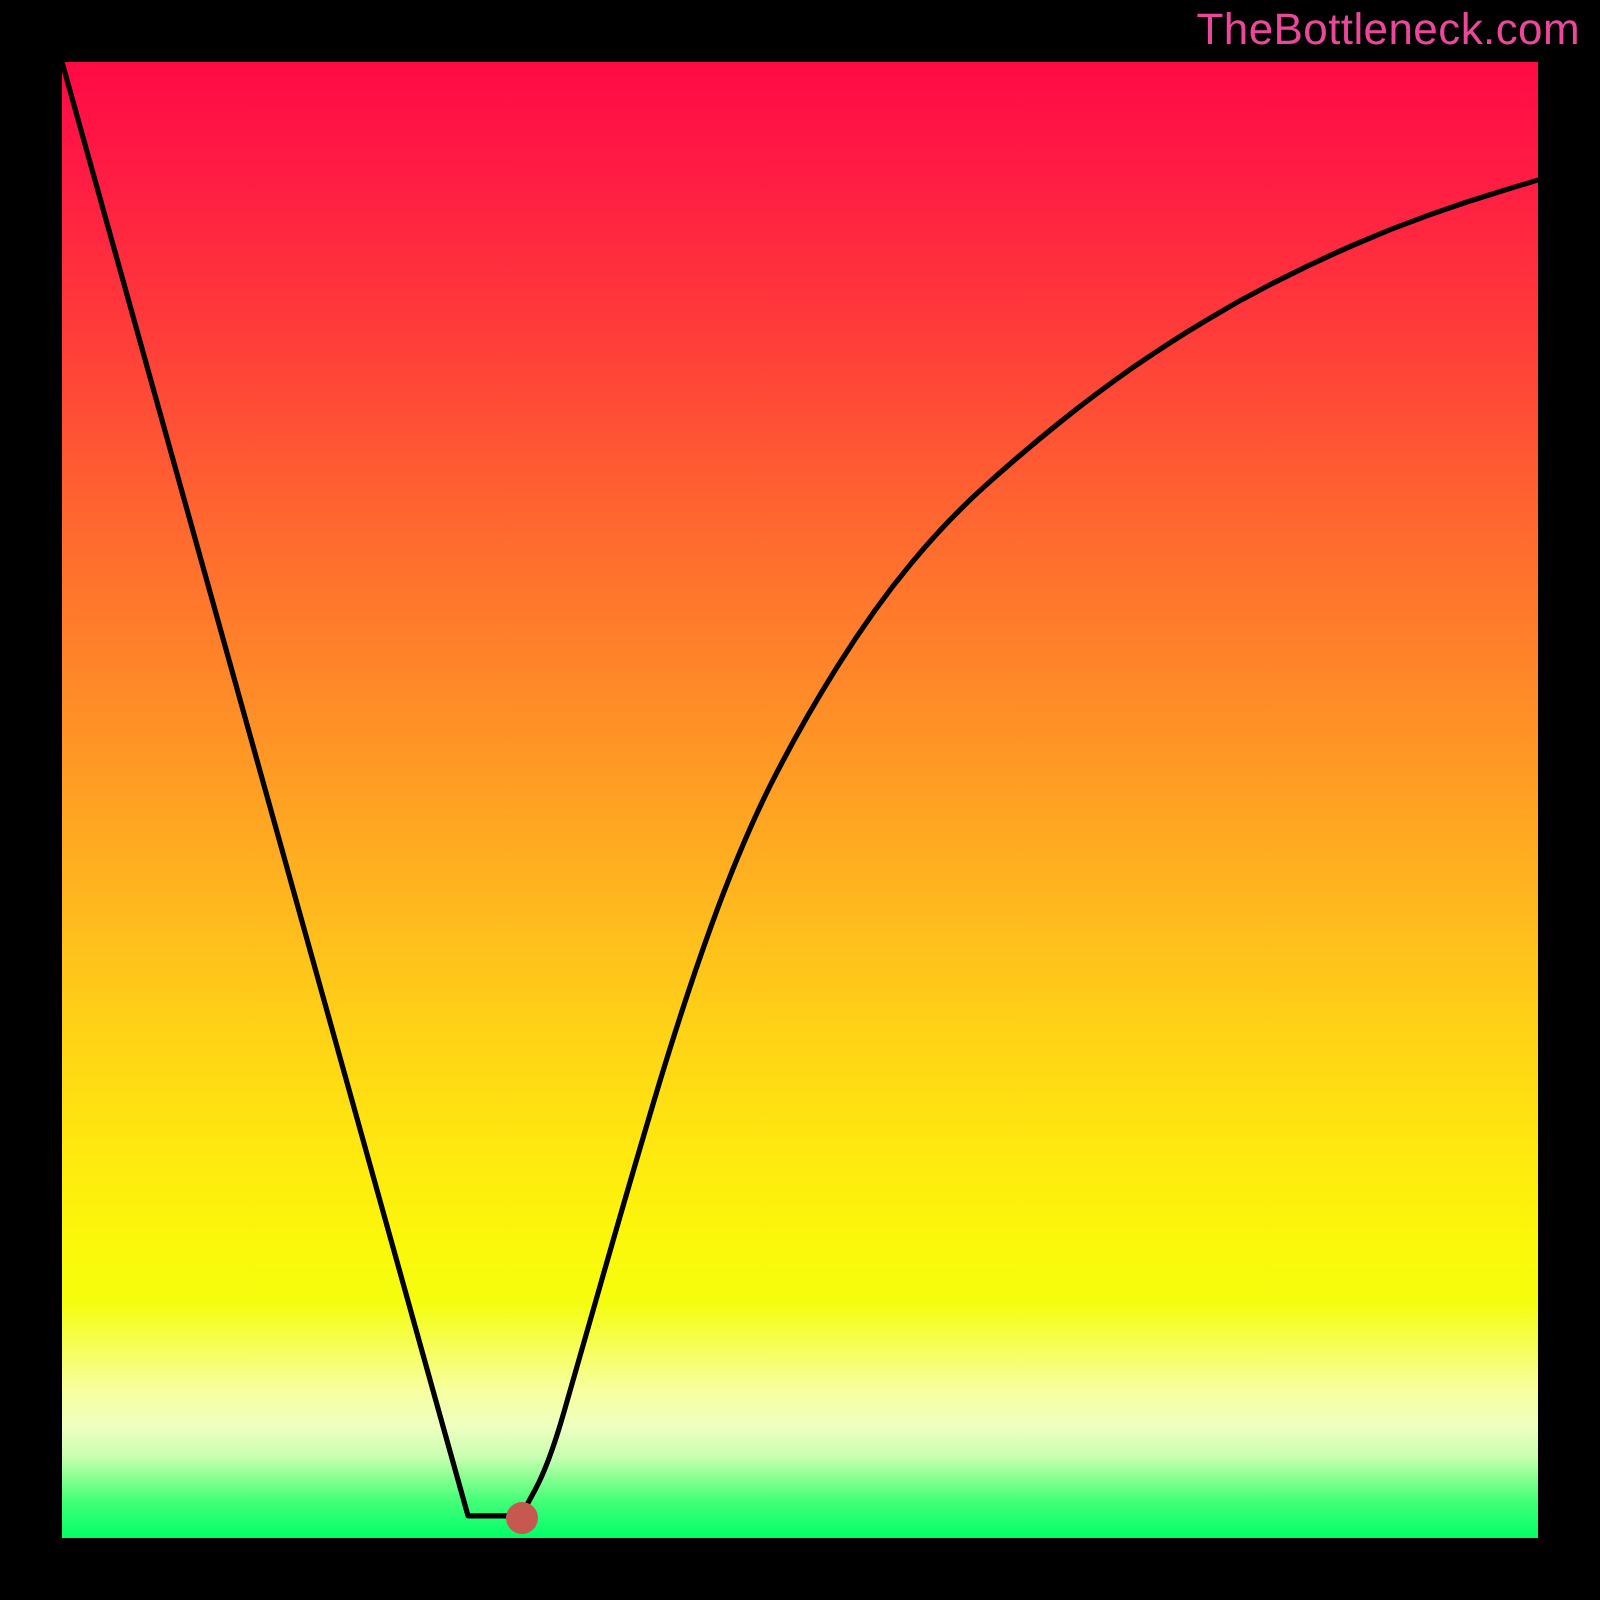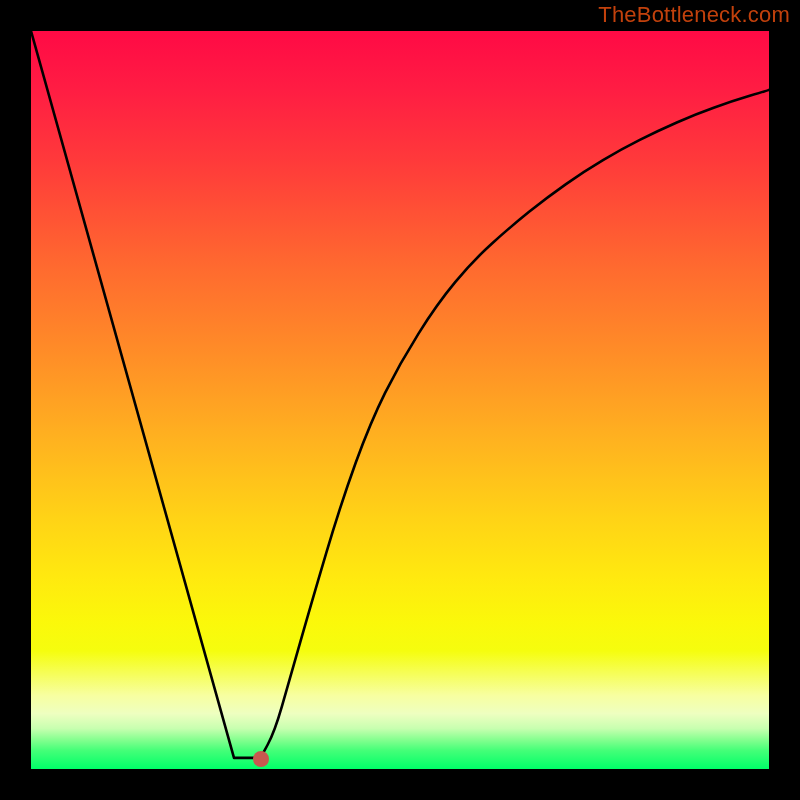--- a/index.html
+++ b/index.html
@@ -14,21 +14,21 @@
   .stage {
     position: relative;
     width: 800px;
     height: 800px;
     background: #000;
   }
   .attribution {
     position: absolute;
     top: 2px;
     right: 10px;
-    color: #c2410c;
+    color: #ec4899;
     font-size: 22px;
     font-weight: 400;
     letter-spacing: 0.2px;
     z-index: 5;
   }
   .plot-area {
     position: absolute;
     left: 31px;
     top: 31px;
     width: 738px;

